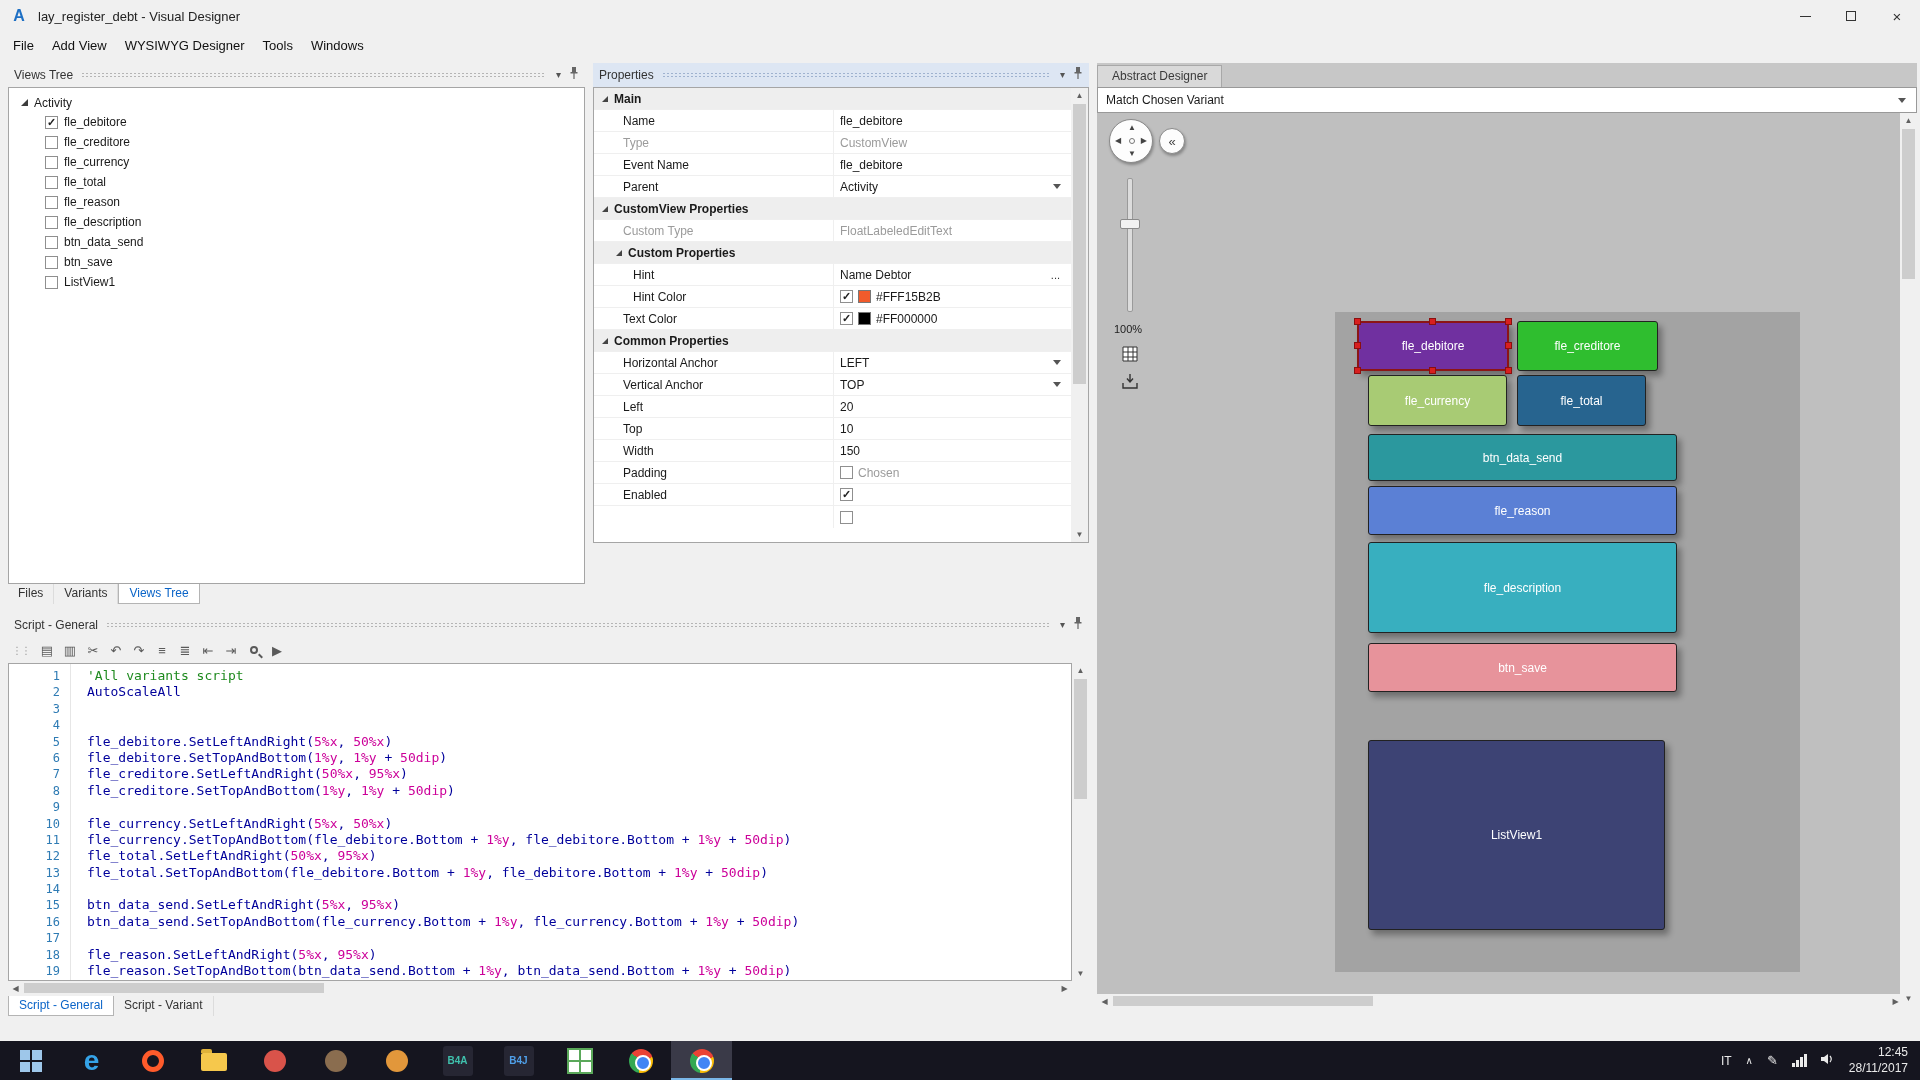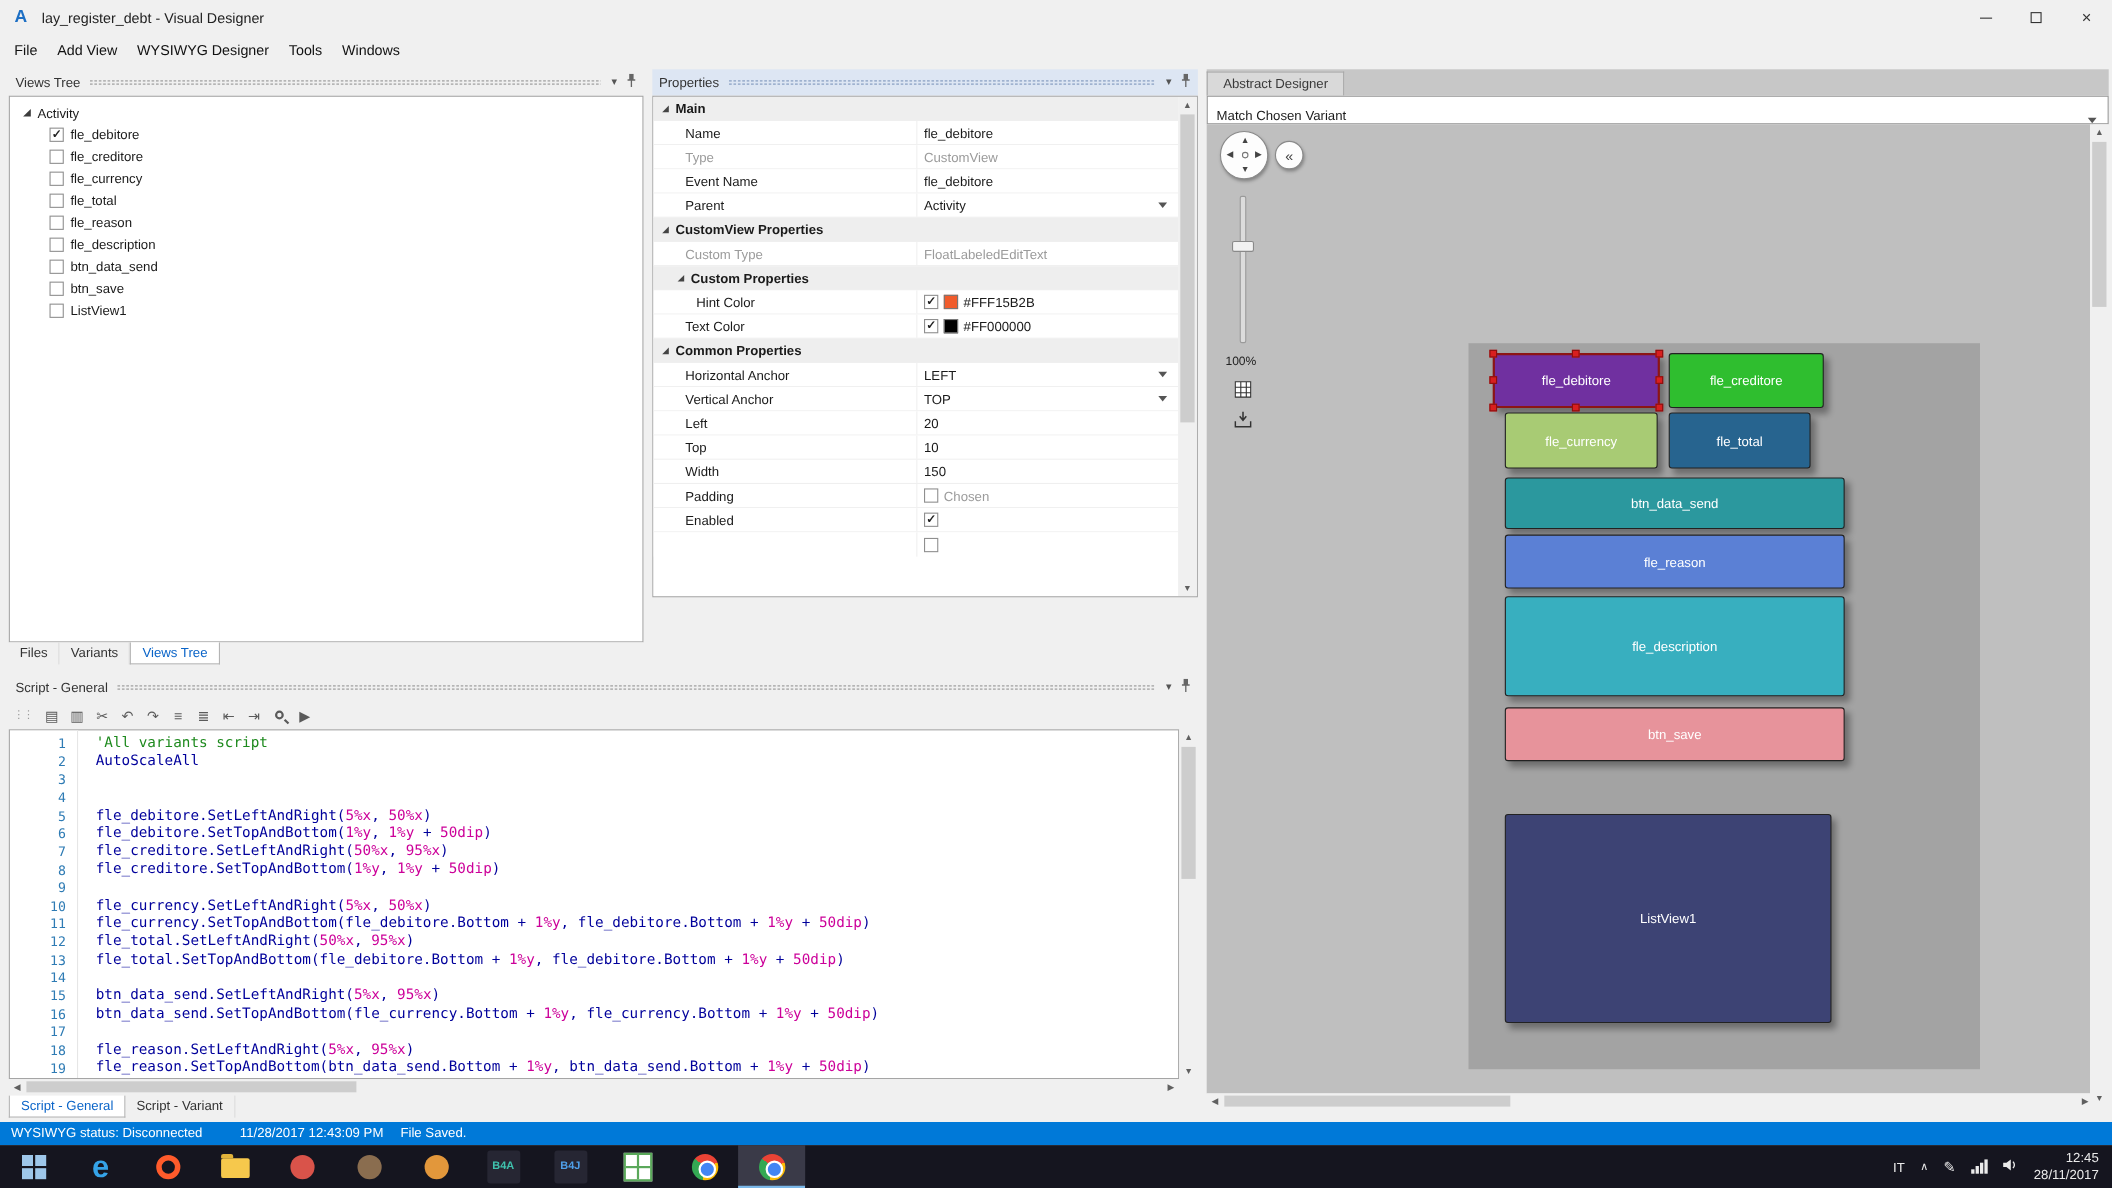--- a/index.html
+++ b/index.html
@@ -82,21 +82,21 @@
 .lnum{height:16.4px}
 .code{flex:1;padding:4px 0 0 16px;font:13px/16.4px "DejaVu Sans Mono",monospace;color:#00009b;white-space:pre;overflow:hidden}
 .cline{height:16.4px}
 .cmt{color:#1e8a1e}
 .num{color:#cc0099}
 
 
 #right-panel{left:1097px;top:63px;width:820px;height:957px;background:#f0f0f0}
 .rp-tabstrip{position:absolute;left:0;top:0;right:0;height:24px;background:#c7c7c7;display:flex;align-items:flex-end}
 .rp-tab{padding:0 14px;height:22px;line-height:21px;background:#d9d9d9;color:#3a3a3a;border:1px solid #a8a8a8;border-bottom:none;font-size:12px}
-.variant-bar{position:absolute;left:0;top:24px;right:0;height:26px;background:#fff;border:1px solid #999;display:flex;align-items:flex-end;padding:0 8px;font-size:12px}
+.variant-bar{position:absolute;left:0;top:24px;right:0;height:26px;background:#fff;border:1px solid #999;display:flex;align-items:center;padding:0 8px;font-size:12px}
 .variant-bar .ddarrow{margin-right:2px}
 .canvas{position:absolute;left:0;top:50px;width:806px;height:881px;background:#bfbfbf;overflow:hidden}
 .phone-band{position:absolute;left:238px;top:199px;width:465px;height:660px;background:#a3a3a3}
 .dview{position:absolute;border:1px solid #222;border-radius:3px;box-shadow:4px 5px 6px rgba(0,0,0,.33);display:flex;align-items:center;justify-content:center}
 .dlabel{color:#fff;font-size:12px;white-space:nowrap}
 .dview.selected{border:2px solid #8c1515}
 .handle{position:absolute;width:7px;height:7px;background:#d81f1f;border:1px solid #8a0f0f}
 .handle.tl{left:-5px;top:-5px}.handle.tm{left:calc(50% - 4px);top:-5px}.handle.tr{right:-5px;top:-5px}
 .handle.ml{left:-5px;top:calc(50% - 4px)}.handle.mr{right:-5px;top:calc(50% - 4px)}
 .handle.bl{left:-5px;bottom:-5px}.handle.bm{left:calc(50% - 4px);bottom:-5px}.handle.br{right:-5px;bottom:-5px}
@@ -281,20 +281,27 @@
             <div class="pl dim">Custom Type</div>
             <div class="pv">
               <span class="pvtext dim">FloatLabeledEditText</span>
             </div>
           </div>
           <div class="prow cat" style="padding-left: 22px;">
             <span class="tri2"></span>
             <span class="catlabel">Custom Properties</span>
           </div>
           <div class="prow">
+            <div class="pl" style="padding-left: 39px;">Hint</div>
+            <div class="pv">
+              <span class="pvtext">Name Debtor</span>
+              <span class="dots3">...</span>
+            </div>
+          </div>
+          <div class="prow">
             <div class="pl" style="padding-left: 39px;">Hint Color</div>
             <div class="pv">
               <span class="cb checked"></span>
               <span class="swatch" style="background: rgb(241, 91, 43);"></span>
               <span class="pvtext">#FFF15B2B</span>
             </div>
           </div>
           <div class="prow">
             <div class="pl" style="">Text Color</div>
             <div class="pv">
@@ -509,25 +516,20 @@
       <span class="sb-arr" style="bottom:0">▼</span>
       <span class="sb-thumb" style="top:16px;height:150px"></span>
     </div>
     <div class="sb-h" style="left:0;width:806px;top:931px">
       <span class="sb-arr" style="left:0">◀</span>
       <span class="sb-arr" style="right:0">▶</span>
       <span class="sb-thumb" style="left:16px;width:260px"></span>
     </div>
   </div>
 
-  <div id="statusbar">
-    <span class="st1">WYSIWYG status: Disconnected</span>
-    <span class="st2">11/28/2017 12:43:09 PM</span>
-    <span class="st3">File Saved.</span>
-  </div>
 
   <div id="taskbar">
     <div class="tslots">
         <div class="tslot">
           <span class="winlogo">
             <i></i>
             <i></i>
             <i></i>
             <i></i>
           </span>

